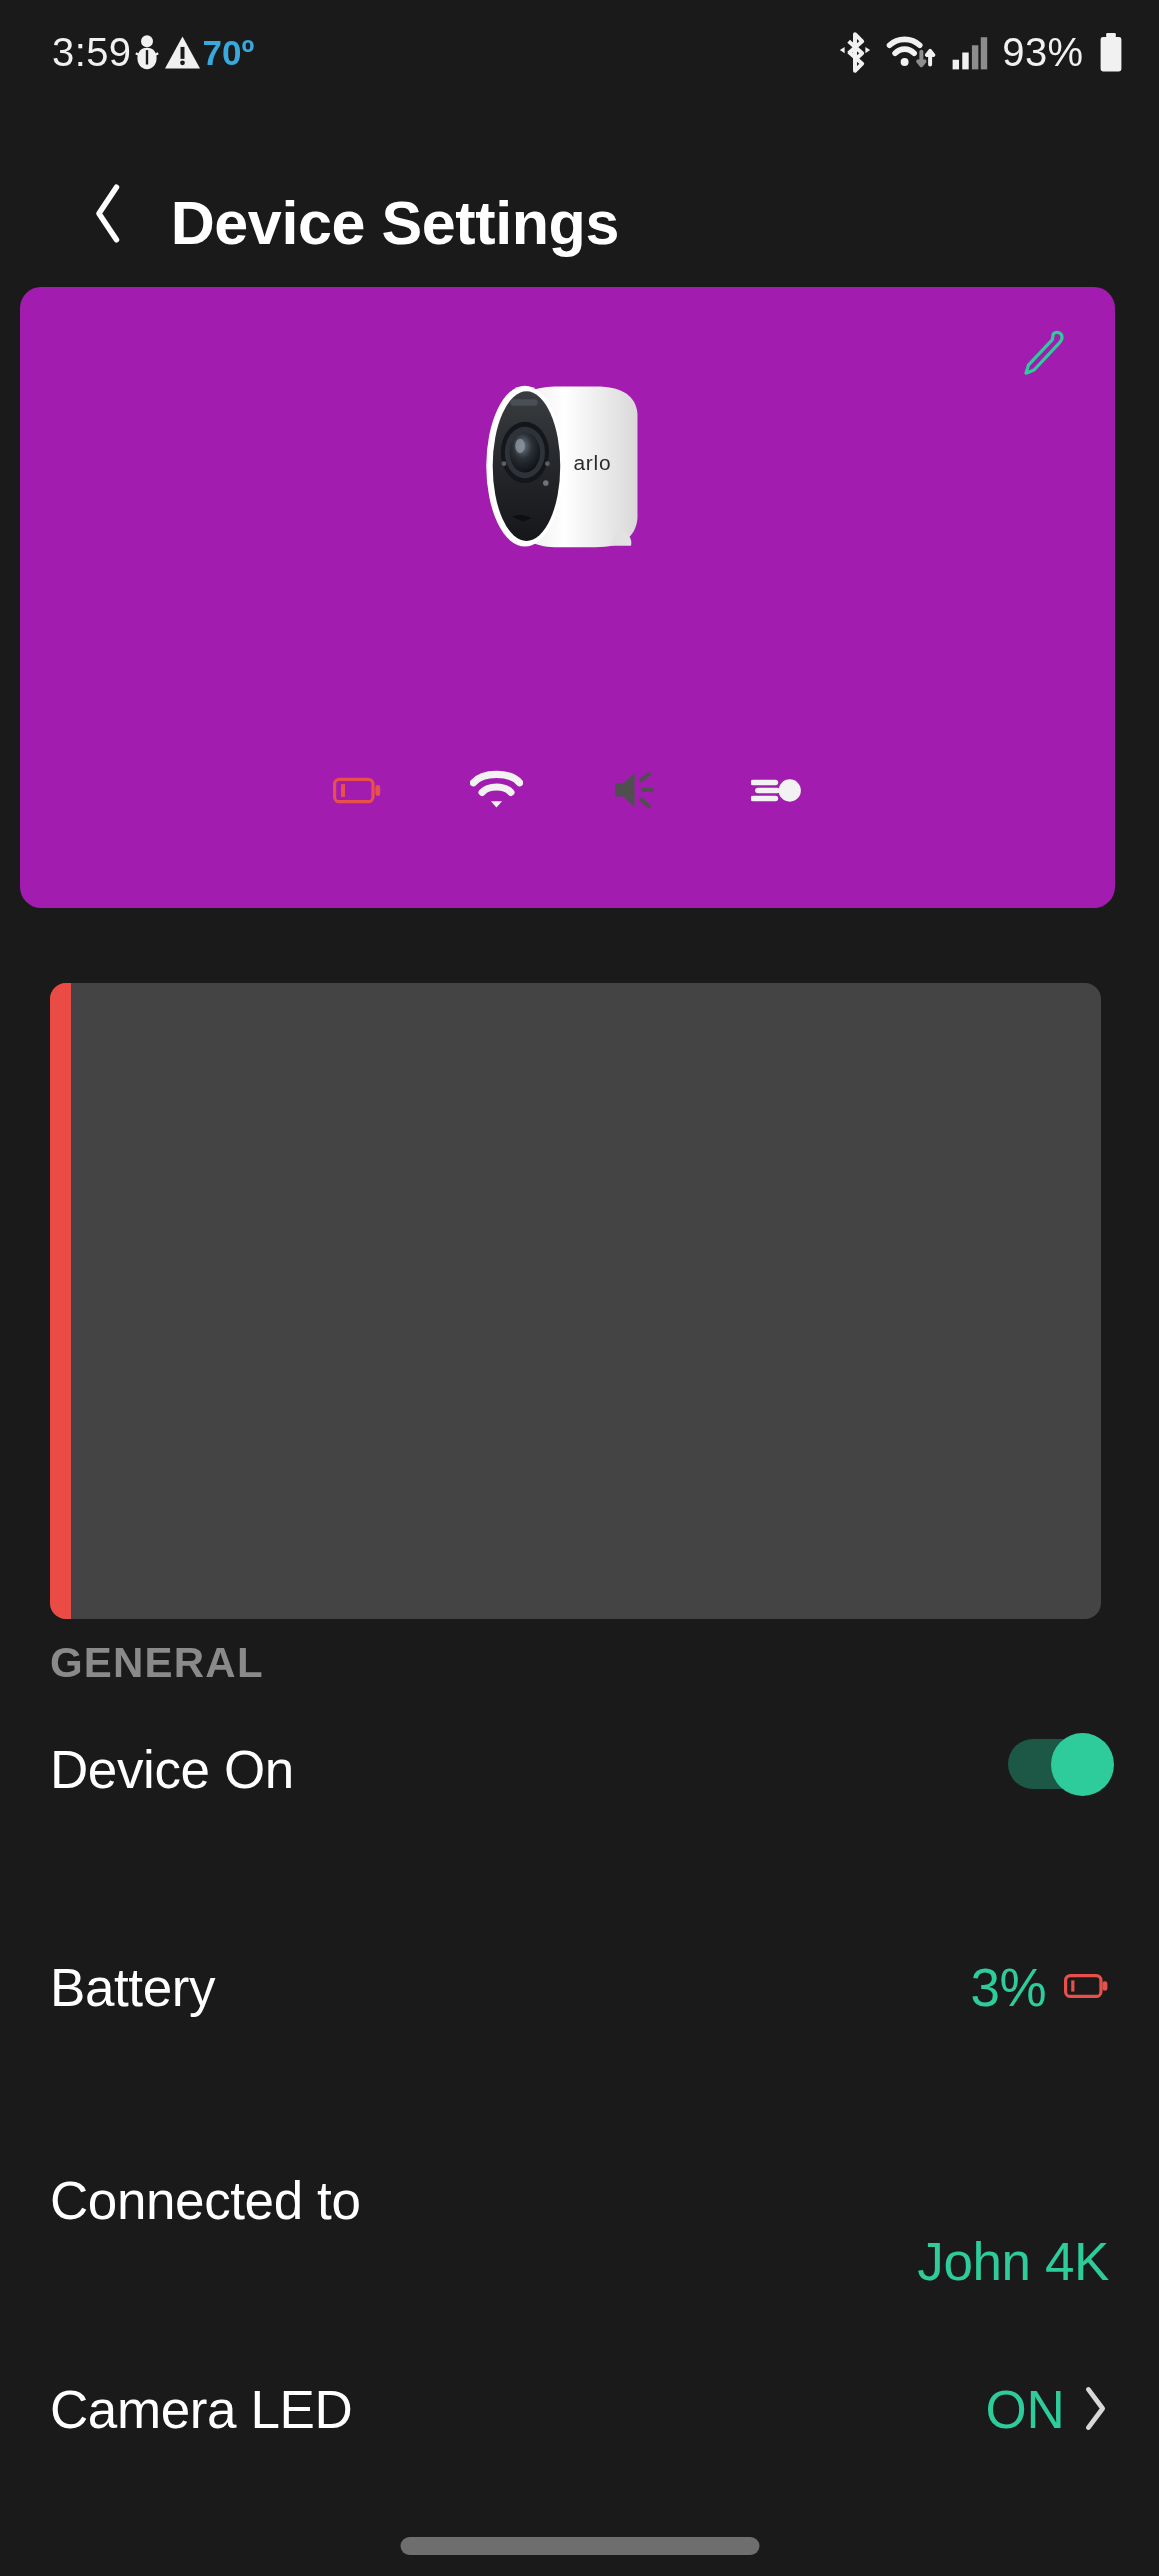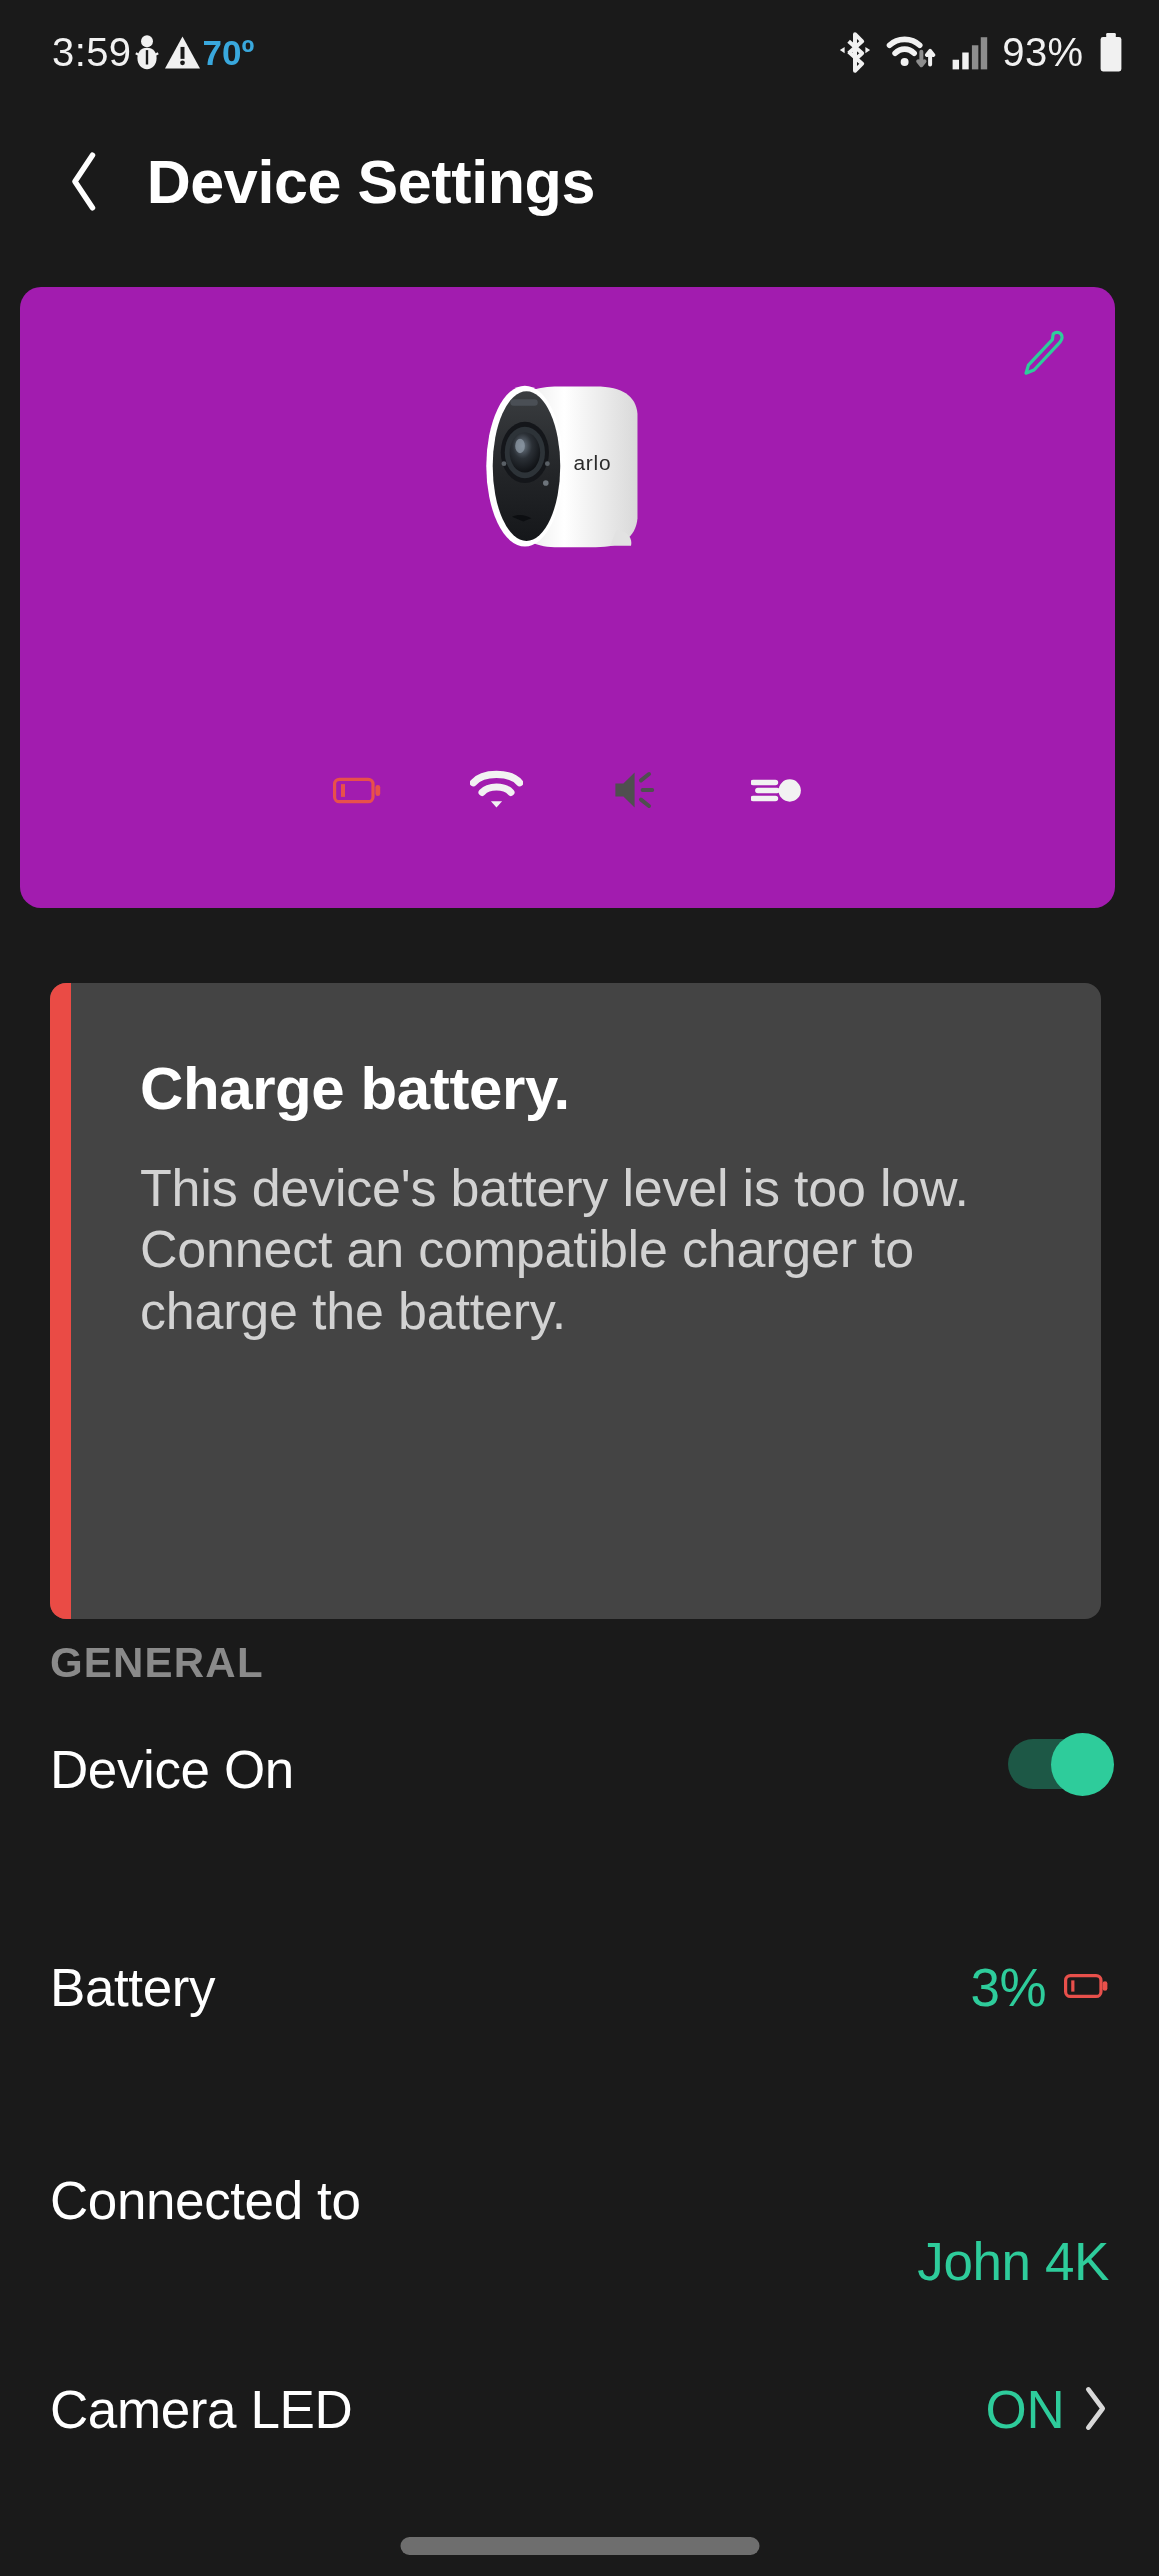--- a/index.html
+++ b/index.html
@@ -22,21 +22,21 @@
   .sb-left{ display:flex; align-items:center; }
   .sb-time{ color:#f1f1f1; font-size:40px; letter-spacing:0.4px; }
   .sb-temp{ color:#39a8dd; font-size:35px; font-weight:bold; }
   .sb-right{ margin-left:auto; display:flex; align-items:center; gap:14.5px; }
   .sb-batt-pct{ color:#f1f1f1; font-size:40px; letter-spacing:0.4px; }
   .ic{ display:block; }
 
   
   .header{
     position:absolute; top:105px; left:0; width:1159px; height:153px;
-    background:#1a1a1a; display:flex; align-items:center;
+    background:#1a1a1a; display:flex; align-items:flex-end;padding-left:24px;
   }
   .back-btn{
     width:89px; height:89px; margin-left:40px;
     display:flex; align-items:center; justify-content:center;
   }
   .header-title{
     color:#fff; font-size:61px; font-weight:bold; margin-left:17.7px;
     letter-spacing:-0.4px;
   }
 
@@ -286,24 +286,20 @@
         <svg width="52" height="35" viewBox="0 0 64 44">
           <path d="M2 12 L30 12 M8 22 L32 22 M2 32 L30 32" stroke="#f2f2f2" stroke-width="7" stroke-linecap="round"></path>
           <circle cx="48" cy="22" r="14" fill="#f2f2f2"></circle>
         </svg>
       </span>
     </div>
   </div>
 
   <div class="warn-card">
     <div class="warn-bar"></div>
-    <div class="warn-inner">
-      <div class="warn-title">Charge battery.</div>
-      <div class="warn-text">This device's battery level is too low. Connect an compatible charger to charge the battery.</div>
-    </div>
   </div>
 
   <div class="section-label">GENERAL</div>
 
   <div class="row r1">
     <span class="row-label">Device On</span>
     <span class="row-right">
       <span class="toggle">
         <span class="toggle-knob"></span>
       </span>

